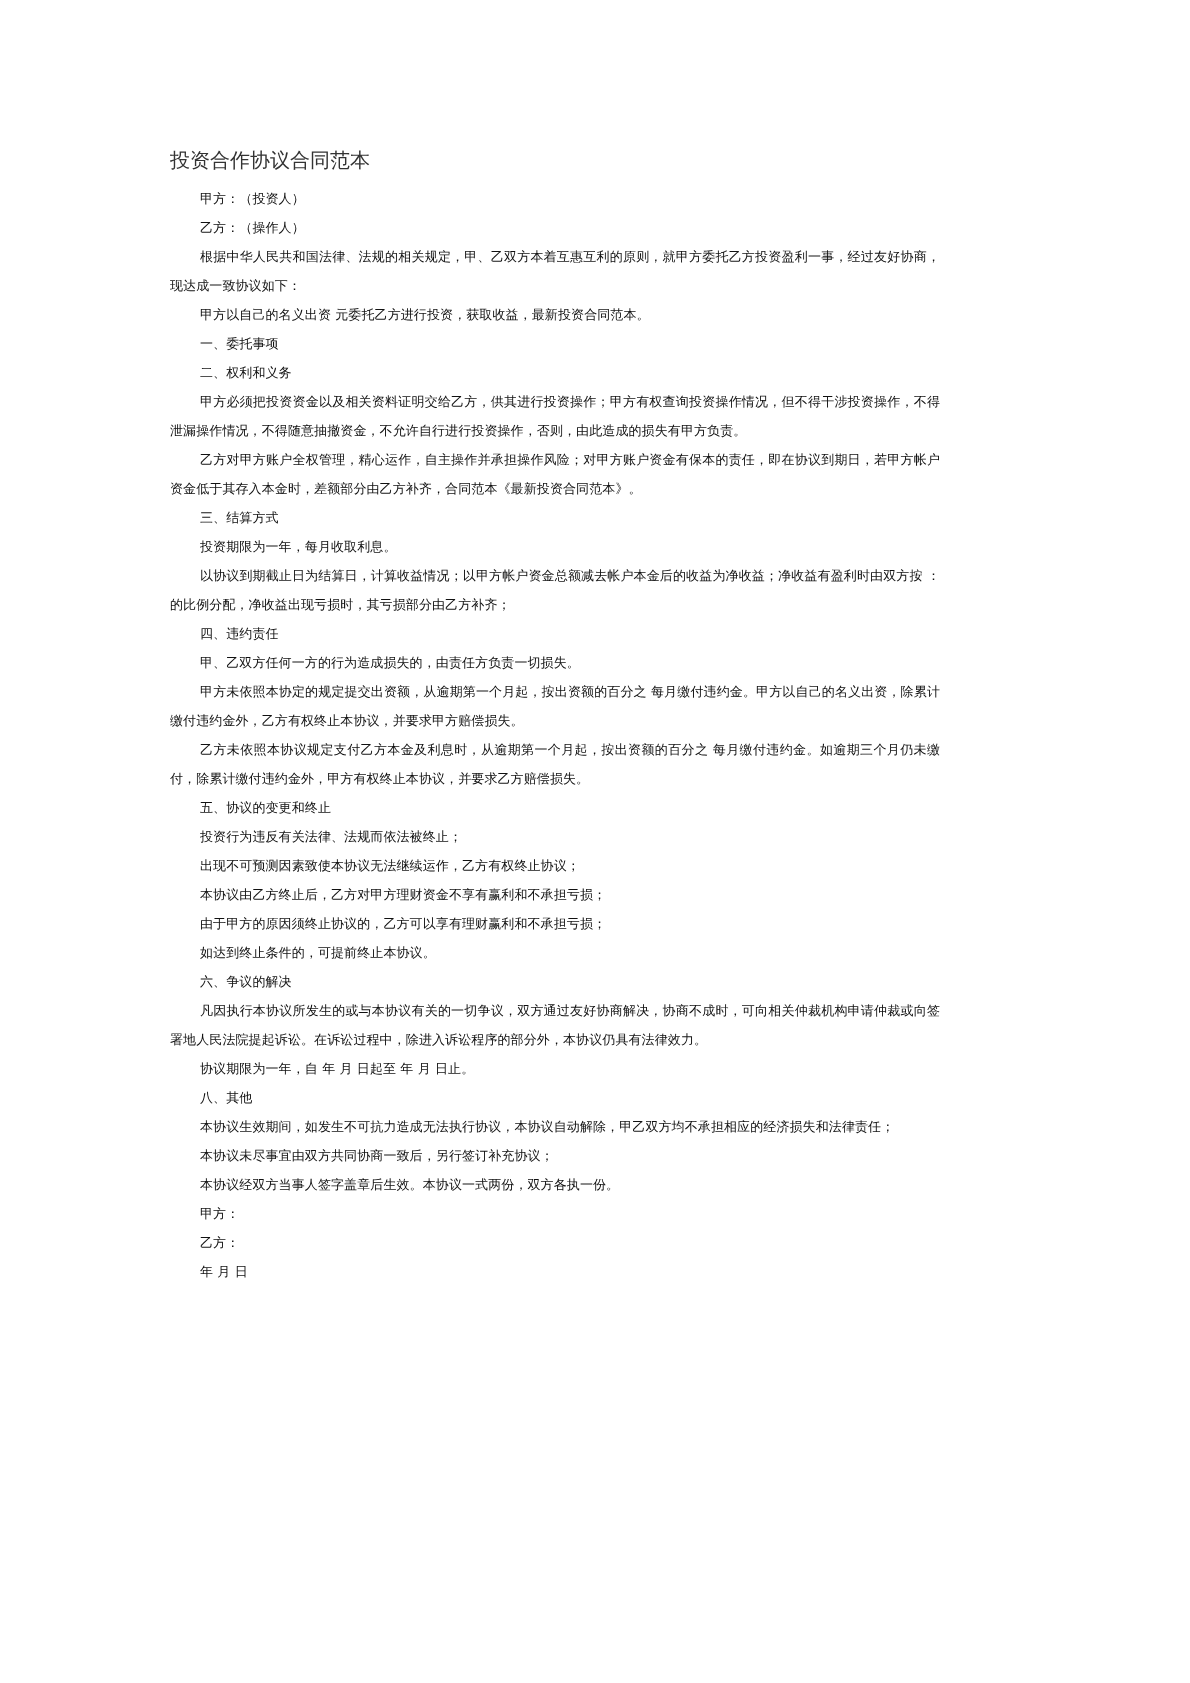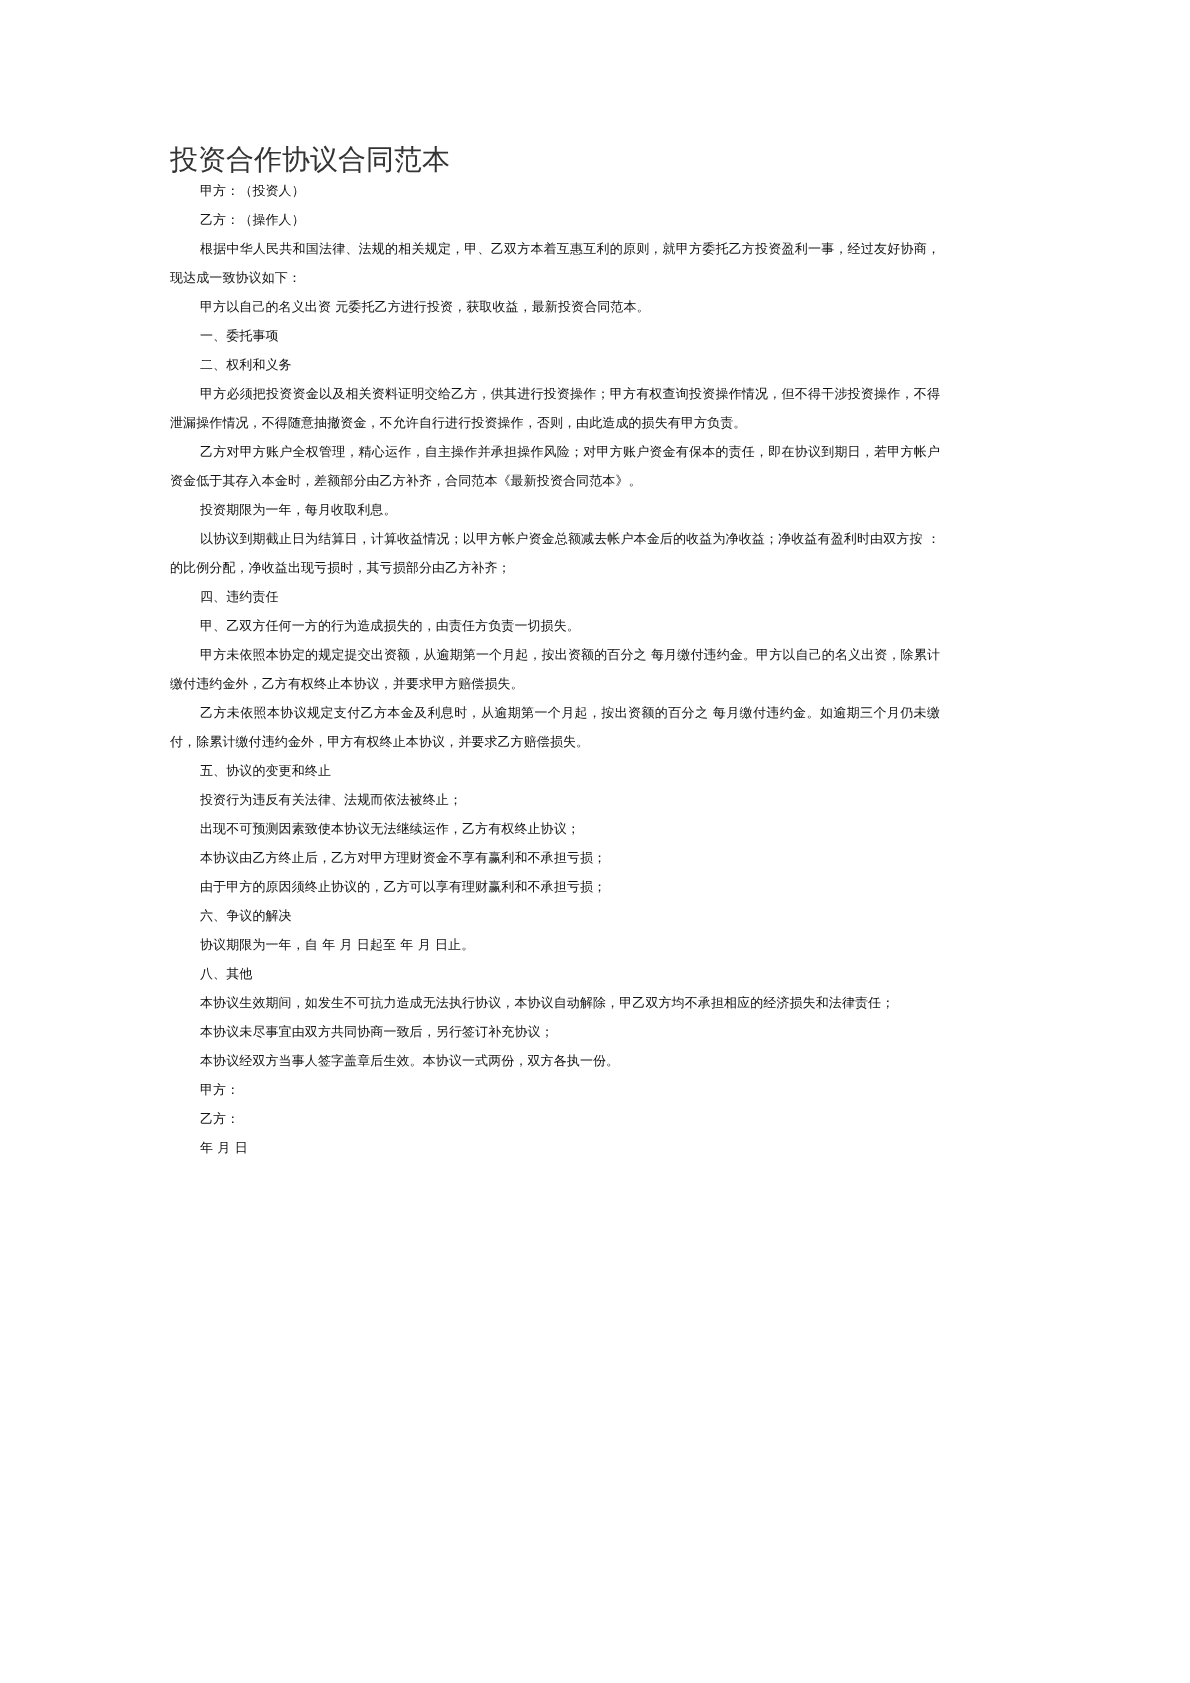--- a/index.html
+++ b/index.html
@@ -1,47 +1,50 @@
 <!DOCTYPE html>
 <html><head>
 <meta charset="utf-8">
 <style>
   html, body { margin: 0; padding: 0; background: #ffffff; }
   body { width: 1190px; height: 1683px; position: relative; overflow: hidden;
          font-family: "DejaVu Sans", "Liberation Sans", sans-serif; color: #111; }
   .page { position: absolute; left: 170px; top: 146px; width: 770px; }
-  .title { font-family: "DejaVu Serif", "Liberation Serif", serif; font-size: 28px; color: #333;
-           height: 28px; line-height: 28px; margin-bottom: 2px; }
+  .title { font-family: "DejaVu Serif", "Liberation Serif", serif; font-size: 20px; color: #333;
+           height: 28px; line-height: 28px; margin-bottom: 10px; }
   .p { text-indent: 30px; font-size: 13px; line-height: 29px; text-align: justify; letter-spacing: 0.1px; }
 </style>
 </head>
 <body>
 
 <div class="page">
   <div class="title">投资合作协议合同范本</div>
   <div class="p">甲方：（投资人）</div>
   <div class="p">乙方：（操作人）</div>
   <div class="p">根据中华人民共和国法律、法规的相关规定，甲、乙双方本着互惠互利的原则，就甲方委托乙方投资盈利一事，经过友好协商，现达成一致协议如下：</div>
   <div class="p">甲方以自己的名义出资 元委托乙方进行投资，获取收益，最新投资合同范本。</div>
   <div class="p">一、委托事项</div>
   <div class="p">二、权利和义务</div>
   <div class="p">甲方必须把投资资金以及相关资料证明交给乙方，供其进行投资操作；甲方有权查询投资操作情况，但不得干涉投资操作，不得泄漏操作情况，不得随意抽撤资金，不允许自行进行投资操作，否则，由此造成的损失有甲方负责。</div>
   <div class="p">乙方对甲方账户全权管理，精心运作，自主操作并承担操作风险；对甲方账户资金有保本的责任，即在协议到期日，若甲方帐户资金低于其存入本金时，差额部分由乙方补齐，合同范本《最新投资合同范本》。</div>
+  <div class="p">三、结算方式</div>
   <div class="p">投资期限为一年，每月收取利息。</div>
   <div class="p">以协议到期截止日为结算日，计算收益情况；以甲方帐户资金总额减去帐户本金后的收益为净收益；净收益有盈利时由双方按 ： 的比例分配，净收益出现亏损时，其亏损部分由乙方补齐；</div>
   <div class="p">四、违约责任</div>
   <div class="p">甲、乙双方任何一方的行为造成损失的，由责任方负责一切损失。</div>
   <div class="p">甲方未依照本协定的规定提交出资额，从逾期第一个月起，按出资额的百分之 每月缴付违约金。甲方以自己的名义出资，除累计缴付违约金外，乙方有权终止本协议，并要求甲方赔偿损失。</div>
   <div class="p">乙方未依照本协议规定支付乙方本金及利息时，从逾期第一个月起，按出资额的百分之 每月缴付违约金。如逾期三个月仍未缴付，除累计缴付违约金外，甲方有权终止本协议，并要求乙方赔偿损失。</div>
   <div class="p">五、协议的变更和终止</div>
   <div class="p">投资行为违反有关法律、法规而依法被终止；</div>
   <div class="p">出现不可预测因素致使本协议无法继续运作，乙方有权终止协议；</div>
   <div class="p">本协议由乙方终止后，乙方对甲方理财资金不享有赢利和不承担亏损；</div>
   <div class="p">由于甲方的原因须终止协议的，乙方可以享有理财赢利和不承担亏损；</div>
+  <div class="p">如达到终止条件的，可提前终止本协议。</div>
   <div class="p">六、争议的解决</div>
+  <div class="p">凡因执行本协议所发生的或与本协议有关的一切争议，双方通过友好协商解决，协商不成时，可向相关仲裁机构申请仲裁或向签署地人民法院提起诉讼。在诉讼过程中，除进入诉讼程序的部分外，本协议仍具有法律效力。</div>
   <div class="p">协议期限为一年，自 年 月 日起至 年 月 日止。</div>
   <div class="p">八、其他</div>
   <div class="p">本协议生效期间，如发生不可抗力造成无法执行协议，本协议自动解除，甲乙双方均不承担相应的经济损失和法律责任；</div>
   <div class="p">本协议未尽事宜由双方共同协商一致后，另行签订补充协议；</div>
   <div class="p">本协议经双方当事人签字盖章后生效。本协议一式两份，双方各执一份。</div>
   <div class="p">甲方：</div>
   <div class="p">乙方：</div>
   <div class="p">年 月 日</div>
 </div>
 

